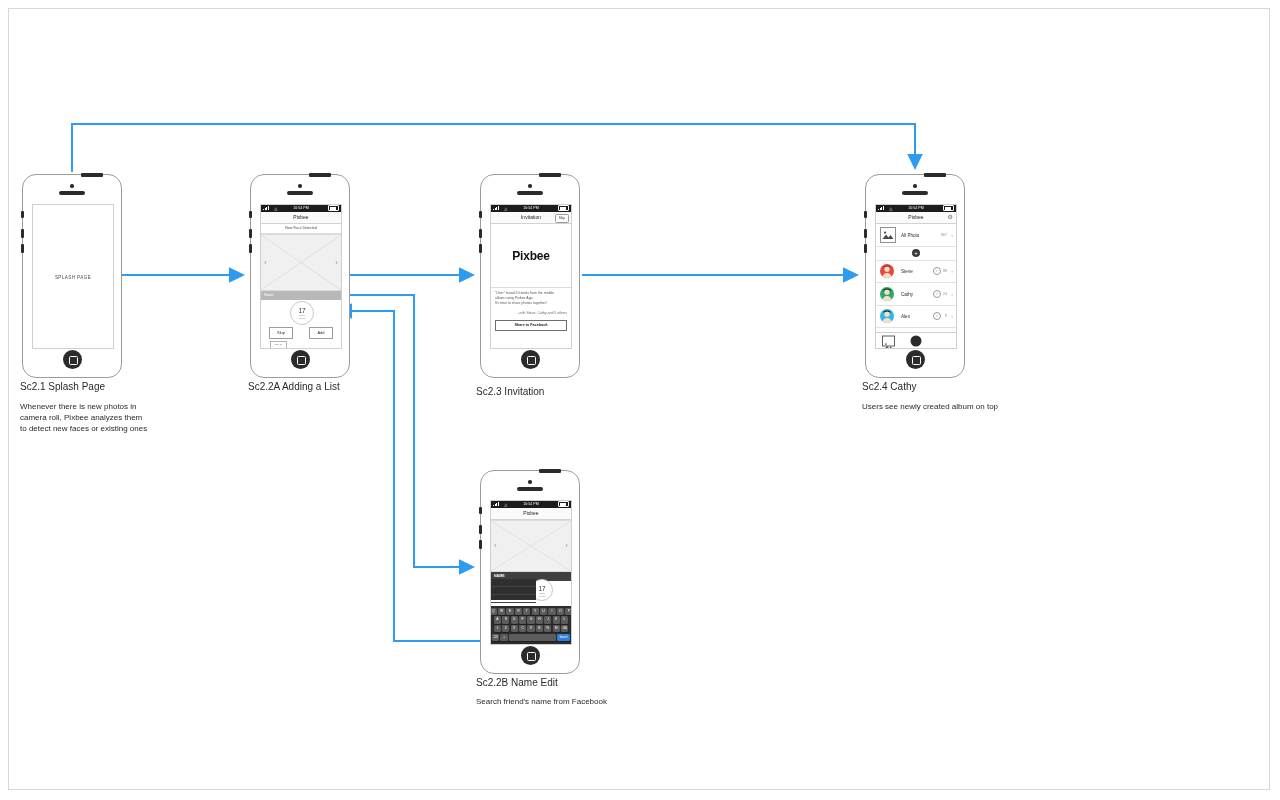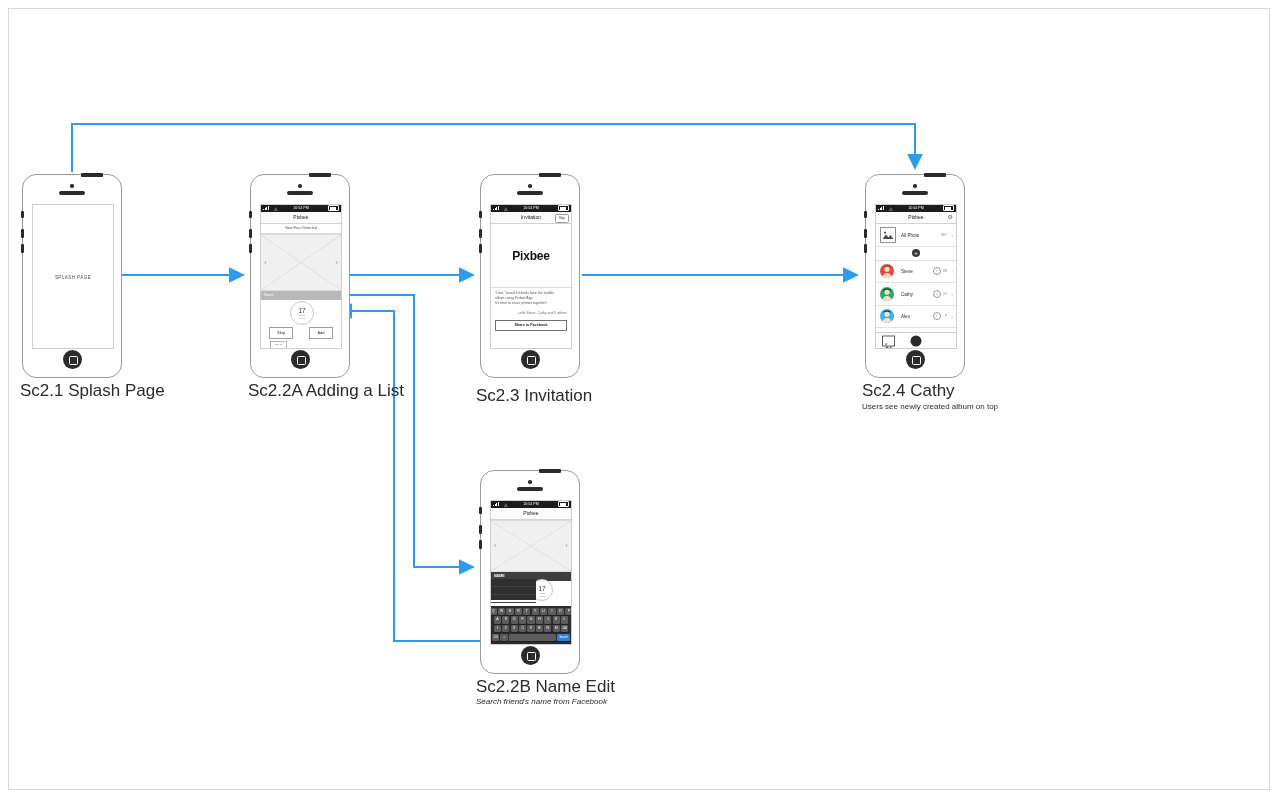--- a/index.html
+++ b/index.html
@@ -119,21 +119,21 @@
   .key{flex:0 0 auto;width:7.3px;height:7.3px;background:#5c5c5c;border-radius:1.2px;
      color:#fff;font-size:3.4px;line-height:7.3px;text-align:center;
      box-shadow:0 0.6px 0 #141414;}
   .key.space{flex:1 1 auto;}
   .key.accent{background:#2f7fd6}
   .kbrow.bottom{gap:1.1px}
   .sugg{position:absolute;left:0;top:0;width:45px;background:#2f2f2f;}
   .sugg div{height:7px;border-bottom:1px solid #414141;}
 
   
-  .cap-title{position:absolute;font-size:17px;color:#2a2a2a;white-space:nowrap;}
+  .cap-title{position:absolute;font-size:10px;color:#2a2a2a;white-space:nowrap;}
   .cap-body{position:absolute;font-size:8px;line-height:11px;color:#2a2a2a;white-space:pre-line;}
 </style>
 </head>
 <body>
 
 <div id="canvas">
 
   <div class="frame-border"></div>
 
   <svg id="wires" viewBox="0 0 1280 800">
@@ -165,20 +165,23 @@
     <div class="dev-sidebtn" style="top:36px;height:7px;"></div>
     <div class="dev-sidebtn" style="top:54px;height:9px;"></div>
     <div class="dev-sidebtn" style="top:69px;height:9px;"></div>
     <div class="screen" style="left:9px;top:29px;width:82px;height:145px;">
       <div style="position:absolute;left:0;right:0;top:50%;transform:translateY(-50%);
                   text-align:center;font-size:4.6px;letter-spacing:.4px;color:#4d4d4d;">SPLASH PAGE</div>
     </div>
     <div class="dev-home"></div>
   </div>
   <div class="cap-title" style="left:20px;top:381px;">Sc2.1 Splash Page</div>
+  <div class="cap-body" style="left:20px;top:401px;">Whenever there is new photos in
+camera roll, Pixbee analyzes them
+to detect new faces or existing ones</div>
 
   <div class="device" style="left:250px;top:174px;width:100px;height:204px;">
     <div class="dev-top-notch"></div>
     <div class="dev-cam"></div>
     <div class="dev-speaker"></div>
     <div class="dev-sidebtn" style="top:36px;height:7px;"></div>
     <div class="dev-sidebtn" style="top:54px;height:9px;"></div>
     <div class="dev-sidebtn" style="top:69px;height:9px;"></div>
 
     <div class="screen" style="left:9px;top:29px;width:82px;height:145px;">
@@ -464,15 +467,15 @@
           <div class="key" style="font-size:2.6px;">123</div>
           <div class="key" style="font-size:3px;">☼</div>
           <div class="key space"></div>
           <div class="key accent" style="width:13px;font-size:2.6px;">Search</div>
         </div>
       </div>
     </div>
     <div class="dev-home"></div>
   </div>
   <div class="cap-title" style="left:476px;top:677px;">Sc2.2B Name Edit</div>
-  <div class="cap-body" style="left:476px;top:696px;font-style:italic;">Search friend's name from Facebook</div>
+  <div class="cap-body" style="left:476px;top:696px;">Search friend's name from Facebook</div>
 
 </div>
 
 </body></html>

